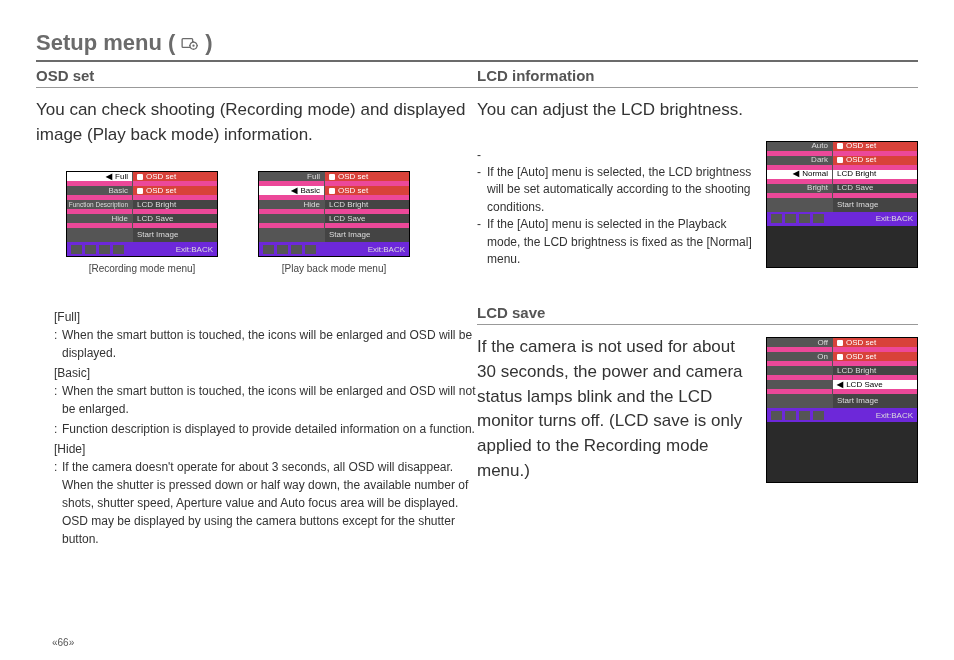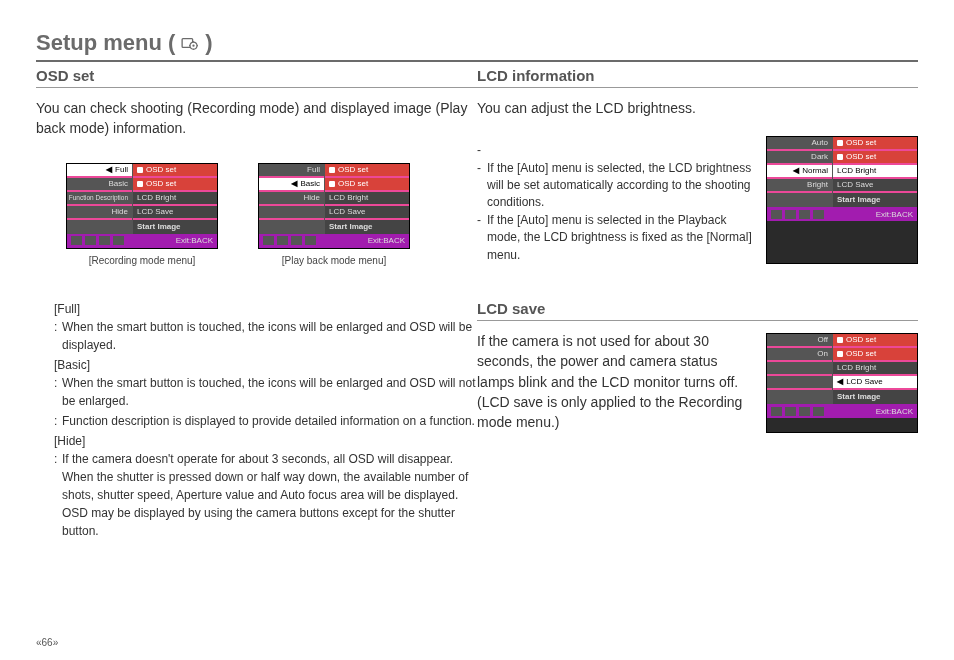--- a/index.html
+++ b/index.html
@@ -29,21 +29,21 @@
   }
   .columns { display: flex; }
   .col { flex: 1; min-width: 0; }
   .section-h {
     font-size: 15px;
     color: #555;
     border-bottom: 1px solid #999;
     padding-bottom: 3px;
     margin-bottom: 10px;
   }
-  .body-text { font-size: 14px; color: #333; line-height: 1.45; }
+  .body-text { font-size: 17px; color: #333; line-height: 1.45; }
   .bullets { margin-top: 8px; }
   .bullets .row { display: flex; font-size: 12px; line-height: 1.45; }
   .bullets .row .dash { width: 10px; flex-shrink: 0; }
   .menus-row { display: flex; gap: 40px; margin: 24px 0 8px 30px; }
   .menu-wrap { text-align: center; }
   .menu-caption { font-size: 10px; color: #444; margin-top: 6px; }
 
   
   .osd {
     width: 152px;
@@ -54,54 +54,54 @@
     font-size: 8px;
   }
   .osd .body { display: flex; }
   .osd .left, .osd .right { display: flex; flex-direction: column; }
   .osd .left { width: 66px; border-right: 1px solid #555; }
   .osd .right { flex: 1; }
   .osd .cell {
     height: 14px; line-height: 14px;
     color: #ddd;
     padding: 0 4px;
-    border-bottom: 2px solid #ec4899;
+    border-bottom: 5px solid #ec4899;
     display: flex; align-items: center;
     gap: 3px;
     white-space: nowrap;
   }
-  .osd .cell:last-child { border-bottom: none; font-weight: bold; }
+  .osd .cell:last-child { border-bottom: none; }
   .osd .left .cell { justify-content: flex-end; background: #555; text-align: right; }
   .osd .left .cell.sel { background: #fff; color: #000; }
   .osd .right .cell { background: #444; }
   .osd .right .cell.hl { background: #d8423a; color: #fff; }
   .osd .right .cell.sel { background: #fff; color: #000; }
   .osd .right .cell .dot { width: 6px; height: 6px; background: #fff; border-radius: 1px; flex-shrink:0; }
   .osd .right .cell.hl .dot { background: #fff; }
   .osd .arrow { font-size: 8px; color: #000; font-weight: bold; }
   .osd .footer {
-    height: 14px; background: #a21caf; color: #ddd;
+    height: 14px; background: #6d28d9; color: #ddd;
     display: flex; justify-content: space-between; align-items: center;
     padding: 0 4px; font-size: 8px;
   }
   .osd .footer .icons { display: flex; gap: 3px; }
   .osd .footer .ic { width: 11px; height: 9px; background: #555; }
 
   .def-list { margin: 34px 0 0 18px; }
   .def-row { display: flex; font-size: 12px; line-height: 1.5; margin-bottom: 2px; flex-direction: column; }
   .def-term { width: 170px; flex-shrink: 0; }
   .def-desc { flex: 1; display: flex; }
   .def-desc .colon { width: 8px; flex-shrink: 0; }
 
   .right-split { display: flex; gap: 10px; }
   .right-split .txt { flex: 1; }
   .right-split .osd { flex-shrink: 0; margin-top: 2px; }
 
   .sec2 { margin-top: 36px; }
-  .page-num { position: absolute; bottom: 12px; left: 36px; font-size: 10px; color: #555; }
+  .page-num { position: absolute; bottom: 12px; left: 52px; font-size: 10px; color: #555; }
 </style>
 </head>
 <body>
 
 <h1 class="page-title">
   <span>Setup menu (</span>
   <span class="gear">
     <svg viewBox="0 0 20 16" width="18" height="14">
         <rect x="1" y="3" width="12" height="10" rx="1" fill="none" stroke="#6b6b6b" stroke-width="1.5"></rect>
         <circle cx="14" cy="11" r="4" fill="#fff" stroke="#6b6b6b" stroke-width="1.5"></circle>

